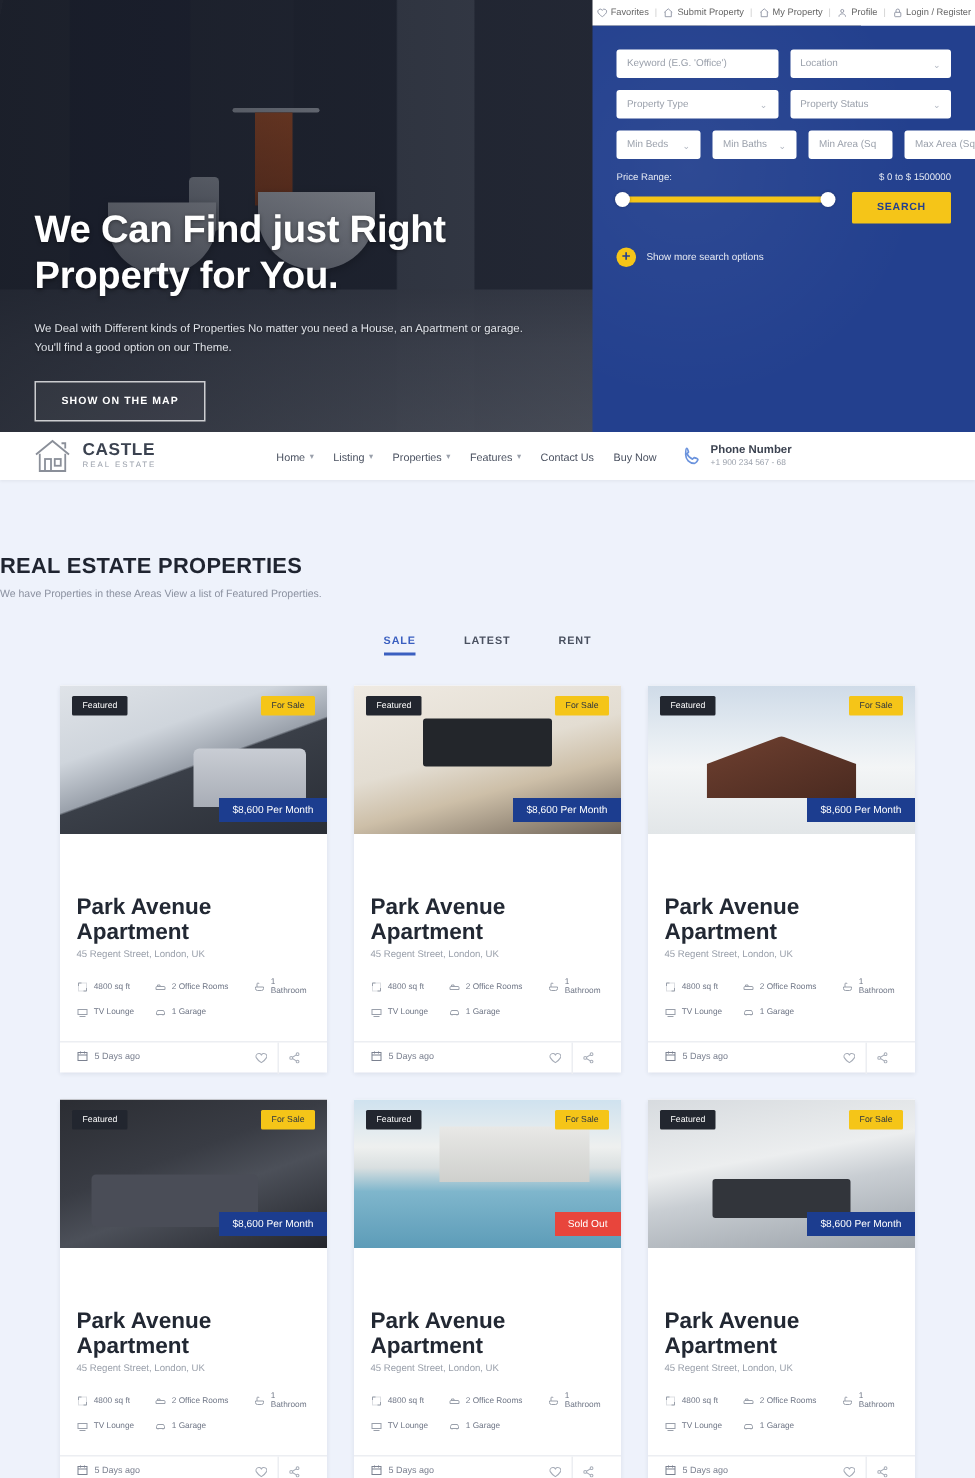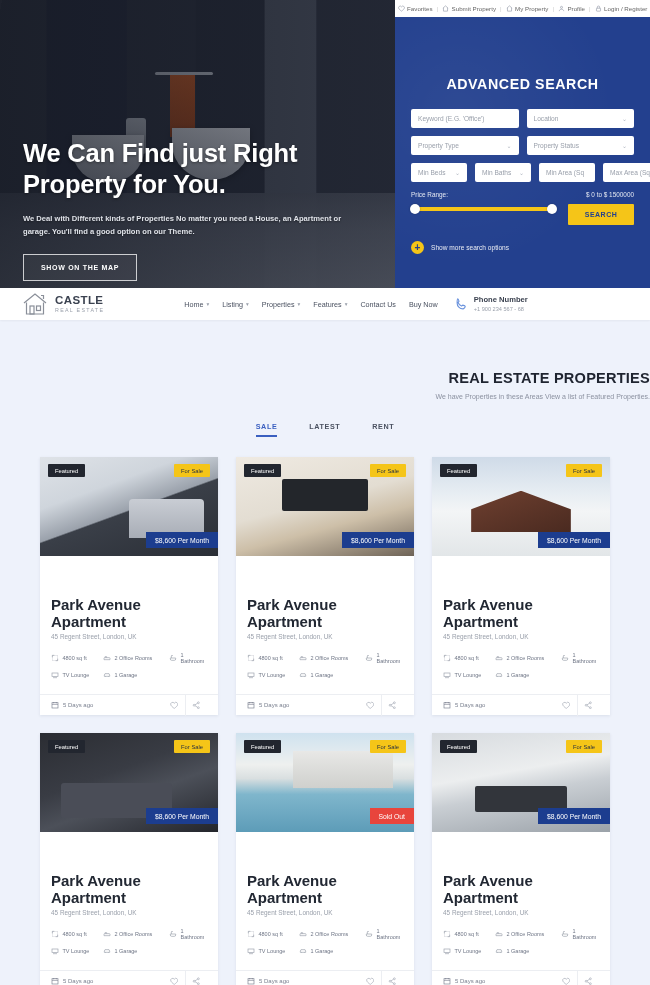--- a/index.html
+++ b/index.html
@@ -74,21 +74,21 @@
     position: absolute; inset: 0;
     background: linear-gradient(to right, rgba(20,24,34,.72) 0%, rgba(20,24,34,.45) 55%, rgba(20,24,34,.25) 100%);
   }
   .hero-content { position: absolute; left: 23px; top: 138px; width: 350px; z-index: 6; }
   .hero-title {
     color: #fff; font-size: 25.5px; line-height: 31px; font-weight: 700;
     letter-spacing: -.2px; text-shadow: 0 1px 3px rgba(0,0,0,.4);
   }
   .hero-sub {
     margin-top: 13px; color: #dfe2e8; font-size: 7.6px; line-height: 12.5px;
-    max-width: 335px; text-shadow: 0 1px 2px rgba(0,0,0,.4); font-weight: bold;
+    max-width: 335px; text-shadow: 0 1px 2px rgba(0,0,0,.4);
   }
   .hero-btn {
     margin-top: 16px; display: inline-block;
     border: 1px solid rgba(255,255,255,.75);
     color: #fff; font-size: 7px; font-weight: 700; letter-spacing: .7px;
     padding: 9px 17px; background: rgba(255,255,255,.04);
   }
 
   
   .search-panel {
@@ -161,21 +161,21 @@
     white-space: nowrap; cursor: pointer;
   }
   .nav-item .caret { font-size: 5.5px; color: #9aa0ab; }
   .phone-block { display: flex; align-items: center; gap: 5px; margin-left: 16px; }
   .phone-icon { width: 15px; height: 15px; color: #5b87d6; }
   .phone-label { font-size: 7.6px; font-weight: 700; color: #3b4250; line-height: 1.1; }
   .phone-num { font-size: 5.6px; color: #9aa0ab; margin-top: 1.5px; }
 
   
   .section { position: absolute; top: 332px; left: 0; width: 650px; }
-  .sec-head { text-align: right; padding-top: 38px; }
+  .sec-head { text-align: left; padding-top: 38px; }
   .sec-title { font-size: 14.6px; font-weight: 700; color: #1f2430; letter-spacing: .2px; }
   .sec-sub { font-size: 7px; color: #8b91a0; margin-top: 7px; }
   .tabs { display: flex; justify-content: center; gap: 32px; margin-top: 22px; }
   .tab {
     font-size: 7.2px; font-weight: 700; color: #4a5160; letter-spacing: .6px;
     padding-bottom: 4px; cursor: pointer;
   }
   .tab.active { color: #3a5fc0; border-bottom: 2px solid #3a5fc0; }
 
   
@@ -311,21 +311,20 @@
         <svg viewBox="0 0 24 24" fill="none" stroke="#8a90a0" stroke-width="2">
           <rect x="5" y="11" width="14" height="10" rx="1.5"></rect>
           <path d="M8 11V7.5a4 4 0 0 1 8 0V11"></path>
         </svg>
       </span>
     <span>Login / Register</span>
   </div>
 </div>
 
 <div class="search-panel">
-  <div class="search-title">ADVANCED SEARCH</div>
 
   <div class="srow">
     <div class="sfield">
       <span>Keyword (E.G. 'Office')</span>
     </div>
     <div class="sfield">
       <span>Location</span>
       <span class="caret">⌄</span>
     </div>
   </div>

